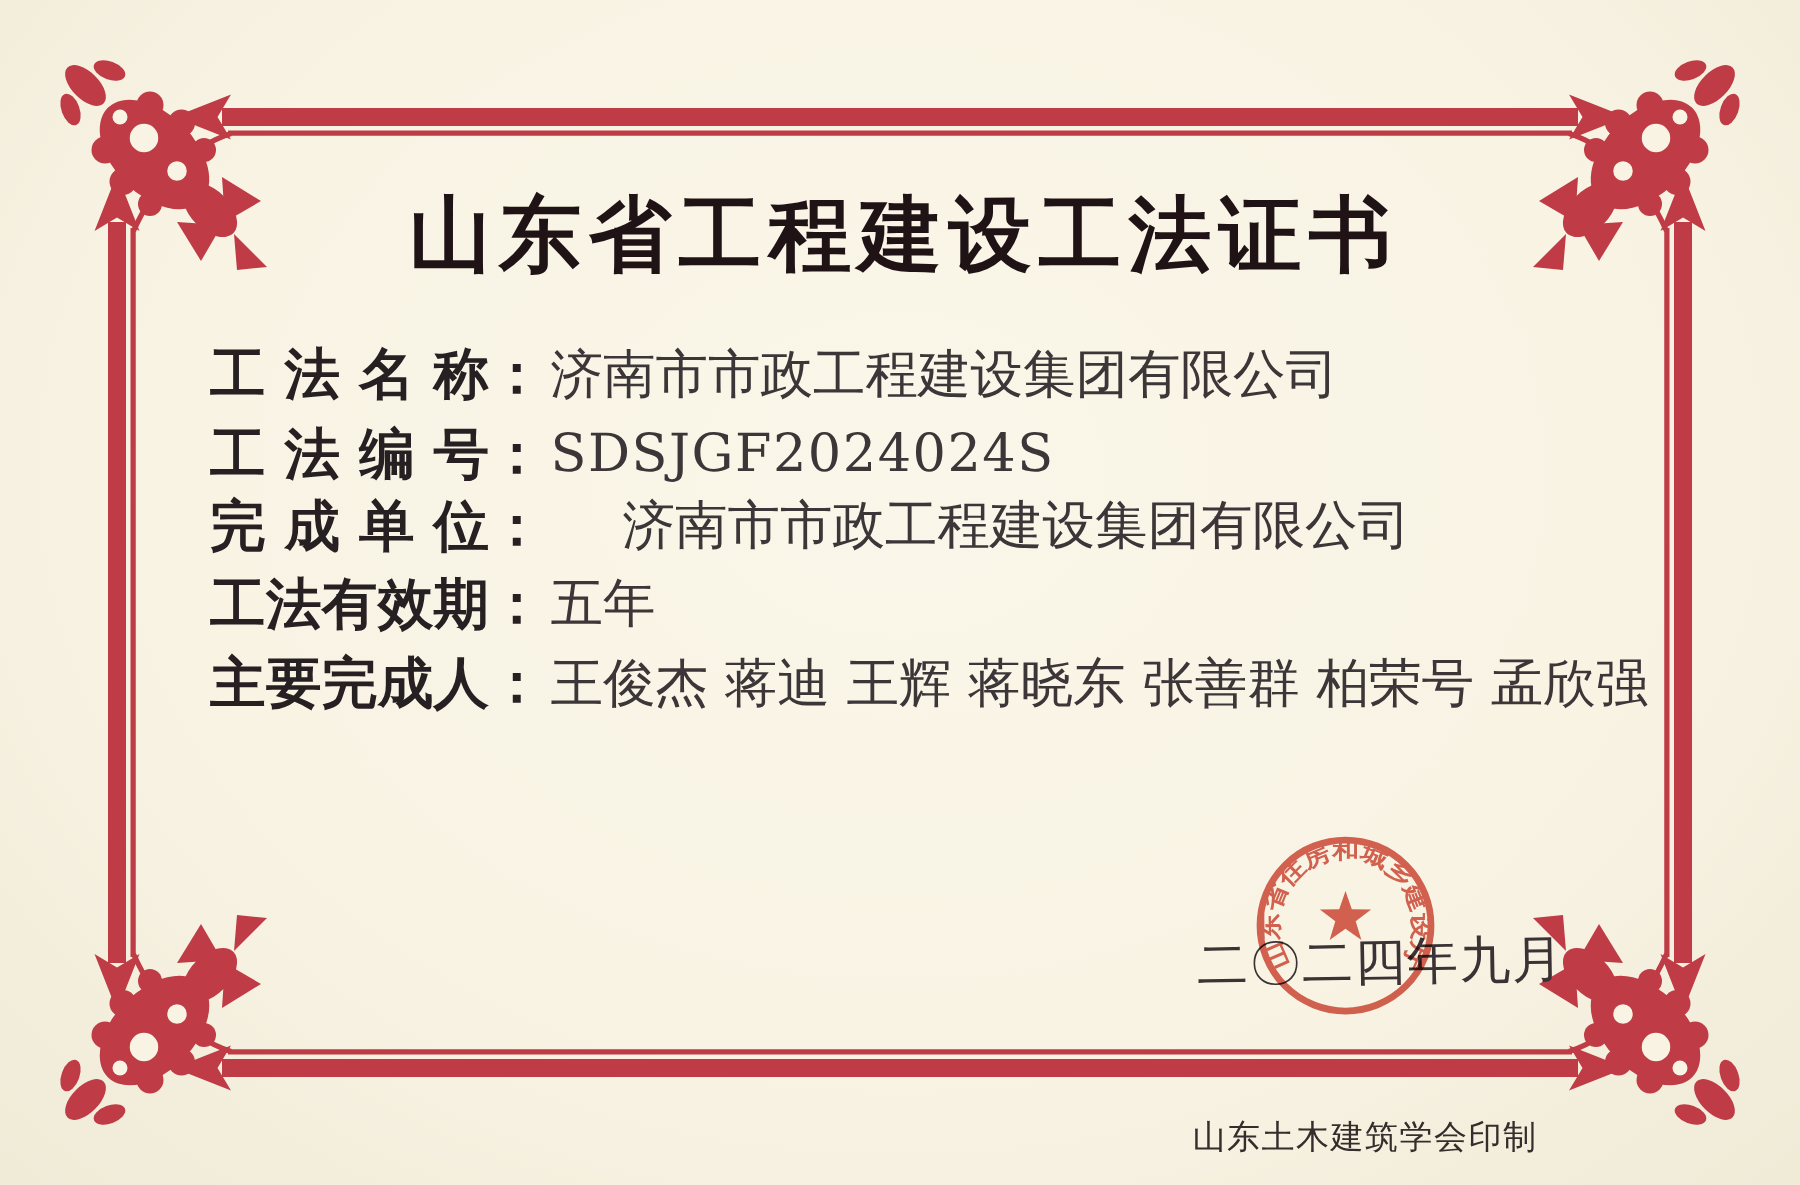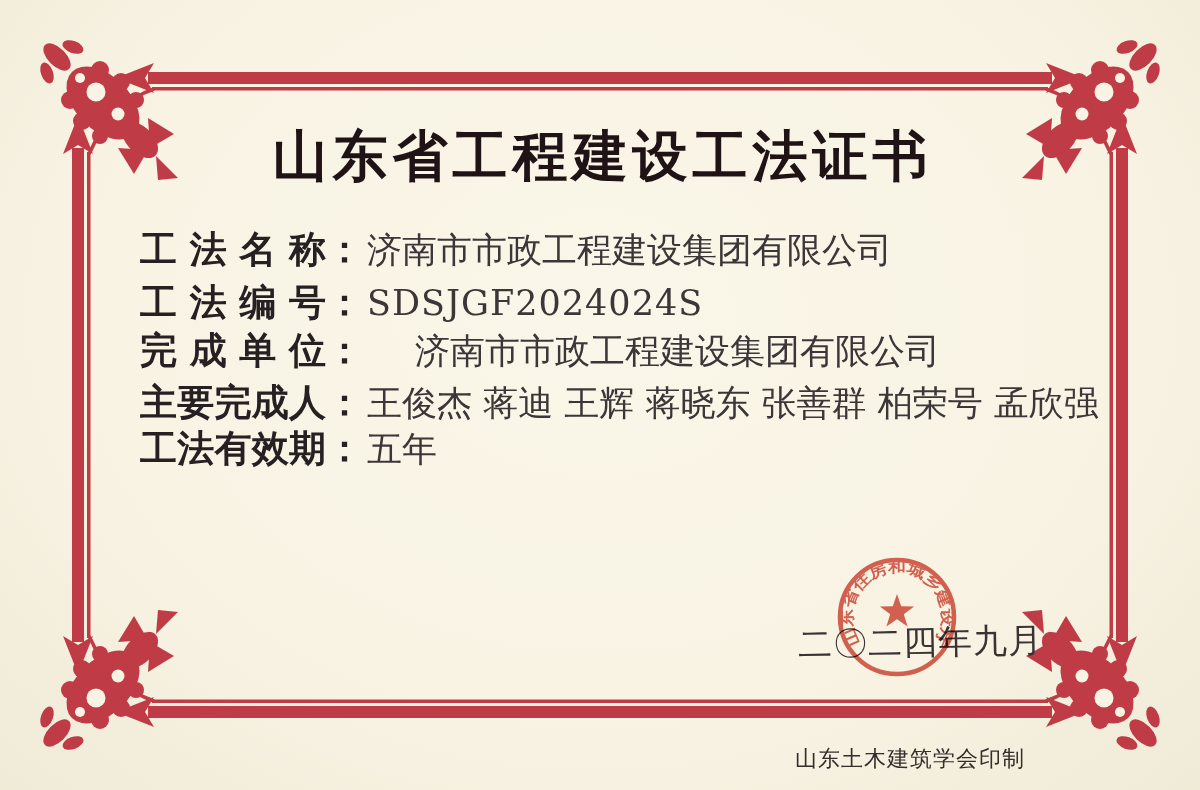--- a/index.html
+++ b/index.html
@@ -152,28 +152,28 @@
       <span class="value value-code">SDSJGF2024024S</span>
     </div>
 
     <div class="row row-4">
       <span class="label"><span class="label-text">完成单位</span><span>：</span></span>
       <span class="value value-multi">
         <div>济南市市政工程建设集团有限公司</div>
       </span>
     </div>
 
+    <div class="row row-6">
+      <span class="label"><span class="label-text">工法有效期</span><span>：</span></span>
+      <span class="value">五年</span>
+    </div>
+
     <div class="row row-5">
       <span class="label"><span class="label-text">主要完成人</span><span>：</span></span>
       <span class="value value-names">王俊杰 蒋迪 王辉 蒋晓东 张善群 柏荣号 孟欣强</span>
-    </div>
-
-    <div class="row row-6">
-      <span class="label"><span class="label-text">工法有效期</span><span>：</span></span>
-      <span class="value">五年</span>
     </div>
 
   </div>
 
   <div class="date">二〇二四年九月</div>
 
   <svg class="seal" width="140" height="140" viewBox="0 0 140 140">
     <circle cx="70" cy="70" r="57" fill="none" stroke="var(--seal_red,#d4584a)" stroke-width="4.5"></circle>
     <path transform="translate(70,65)" d="M0,-18 L4.2,-5.8 L17.1,-5.6 L6.8,2.2 L10.6,14.6 L0,7.2 L-10.6,14.6 L-6.8,2.2 L-17.1,-5.6 L-4.2,-5.8 Z" fill="var(--seal_red,#d4584a)"></path>
     <path id="sealArc" d="M33.1,95.8 A45,45 0 1 1 106.9,95.8" fill="none"></path>

